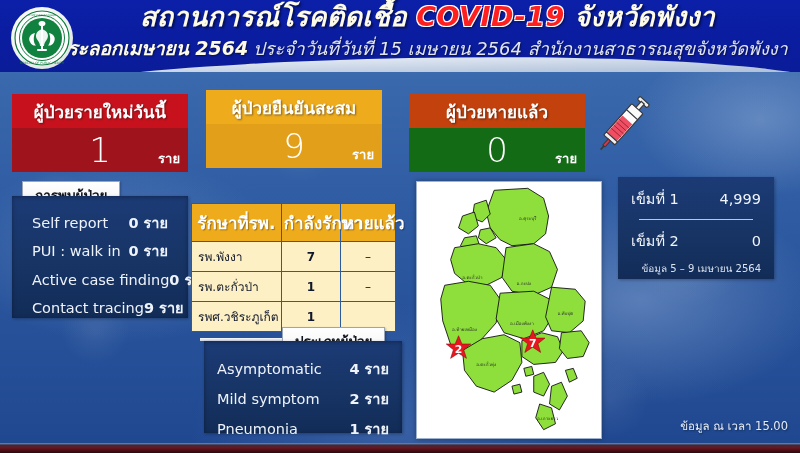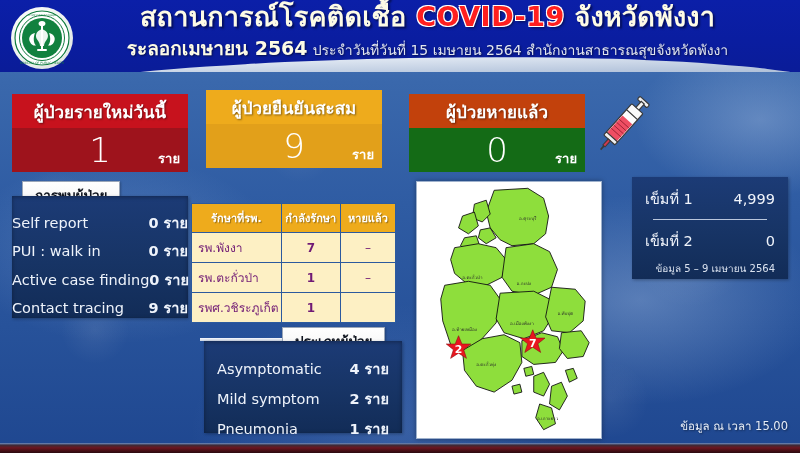--- a/index.html
+++ b/index.html
@@ -51,39 +51,39 @@
     transform:rotate(-1.1deg);
   }
   .logo {
     position:absolute; left:11px; top:7px; width:62px; height:62px;
     border-radius:50%;
     background:radial-gradient(circle at 38% 32%, #ffffff 0%, #eef2f0 58%, #cfd8d4 100%);
     display:flex; align-items:center; justify-content:center;
   }
   .logo svg { display:block; }
   .title-wrap {
-    position:absolute; left:63px; top:2px; right:8px; text-align:center;
+    position:absolute; left:63px; top:2px; right:8px; text-align:center;font-style:italic;
   }
   .title-main {
     font-size:27px; font-weight:bold; line-height:1.12;
     color:#fdfbe6; letter-spacing:.2px;
     text-shadow:1px 1px 0 #05106b, 2px 2px 2px rgba(0,0,0,.45);
     white-space:nowrap;
   }
   .title-main .covid {
     color:#ff1f1f;
     text-shadow:1px 1px 0 #ffffff, -1px -1px 0 #ffffff, 1px -1px 0 #ffffff, -1px 1px 0 #ffffff, 2px 2px 3px rgba(0,0,0,.5);
     letter-spacing:.5px;
   }
   .title-sub {
     margin-top:1px; white-space:nowrap;
     text-shadow:1px 1px 2px rgba(0,0,0,.5);
   }
   .title-sub .big { font-size:19px; font-weight:bold; color:#fdfbe6; }
-  .title-sub .small { font-size:14px; color:#e2e6ef; }
+  .title-sub .small { font-size:18px; color:#e2e6ef; }
 
   
   .card { position:absolute; }
   .card-head {
     height:34px; display:flex; align-items:center; justify-content:center;
     color:#ffffff; font-size:17px; font-weight:bold;
     text-shadow:1px 1px 2px rgba(0,0,0,.45);
     white-space:nowrap;
   }
   .card-body {
@@ -136,21 +136,21 @@
     box-shadow:0 1px 4px rgba(0,0,0,.35) inset, 1px 1px 3px rgba(0,0,0,.3);
   }
   .kv-row {
     display:flex; align-items:baseline; justify-content:space-between;
     color:#eef3fb; white-space:nowrap;
   }
   .kv-label { font-size:14.5px; }
   .kv-val   { font-size:14.5px; font-weight:bold; }
 
   #tab-detect { left:22px;  top:181px; }
-  #box-detect { left:12px;  top:196px; width:176px; height:122px; padding:9px 0 8px; }
+  #box-detect { left:12px;  top:196px; width:176px; height:122px; padding:9px 20px 8px; }
   #box-detect .kv-row { margin:5.5px 0; }
 
   #tab-type   { left:282px; top:327px; }
   #tab-type-rule {
     position:absolute; left:200px; top:338px; width:86px; height:3px;
     background:linear-gradient(180deg,#f7f9fd,#c9d3e2);
   }
   #box-type   { left:204px; top:341px; width:198px; height:92px; padding:9px 13px; }
   #box-type .kv-row { margin:7px 0; }
 
@@ -167,38 +167,38 @@
     justify-content:flex-end; padding-right:14px;
     color:#ffffff; font-size:30px; font-weight:300;
   }
 
   
   #hosp-table {
     position:absolute; left:191px; top:203px; width:205px;
     border-collapse:collapse; table-layout:fixed;
   }
   #hosp-table th {
-    background:#eeab1c; color:#ffffff; font-size:11px; font-weight:bold;
+    background:#eeab1c; color:#ffffff; font-size:17px; font-weight:bold;
     padding:5px 2px; text-align:center; white-space:nowrap;
     border:1px solid #2c5a9e; text-shadow:1px 1px 1px rgba(0,0,0,.35);
   }
   #hosp-table td {
-    background:#fdf0c4; color:#701a75; font-size:12px;
+    background:#fdf0c4; color:#0f172a; font-size:12px;
     padding:5px 4px; border:1px solid #2c5a9e; white-space:nowrap;
   }
   #hosp-table td.c-name { text-align:left; padding-left:6px; }
   #hosp-table td.c-num  { text-align:center; font-weight:bold; }
   #hosp-table td.c-rec  { text-align:center; }
   #hosp-table col.w1 { width:44%; }
   #hosp-table col.w2 { width:29%; }
   #hosp-table col.w3 { width:27%; }
 
   
   #box-doses {
-    position:absolute; left:632px; top:177px; width:156px; height:102px;
+    position:absolute; left:618px; top:177px; width:156px; height:102px;
     background:linear-gradient(180deg,#1c3b76 0%,#173465 55%,#122c57 100%);
     padding:10px 13px 6px;
     box-shadow:1px 1px 3px rgba(0,0,0,.3);
   }
   #box-doses .dose-row {
     display:flex; align-items:baseline; justify-content:space-between;
     color:#f0f4fb; font-size:14.5px; white-space:nowrap;
   }
   #box-doses .dose-val { font-weight:normal; }
   #box-doses .dose-rule {

